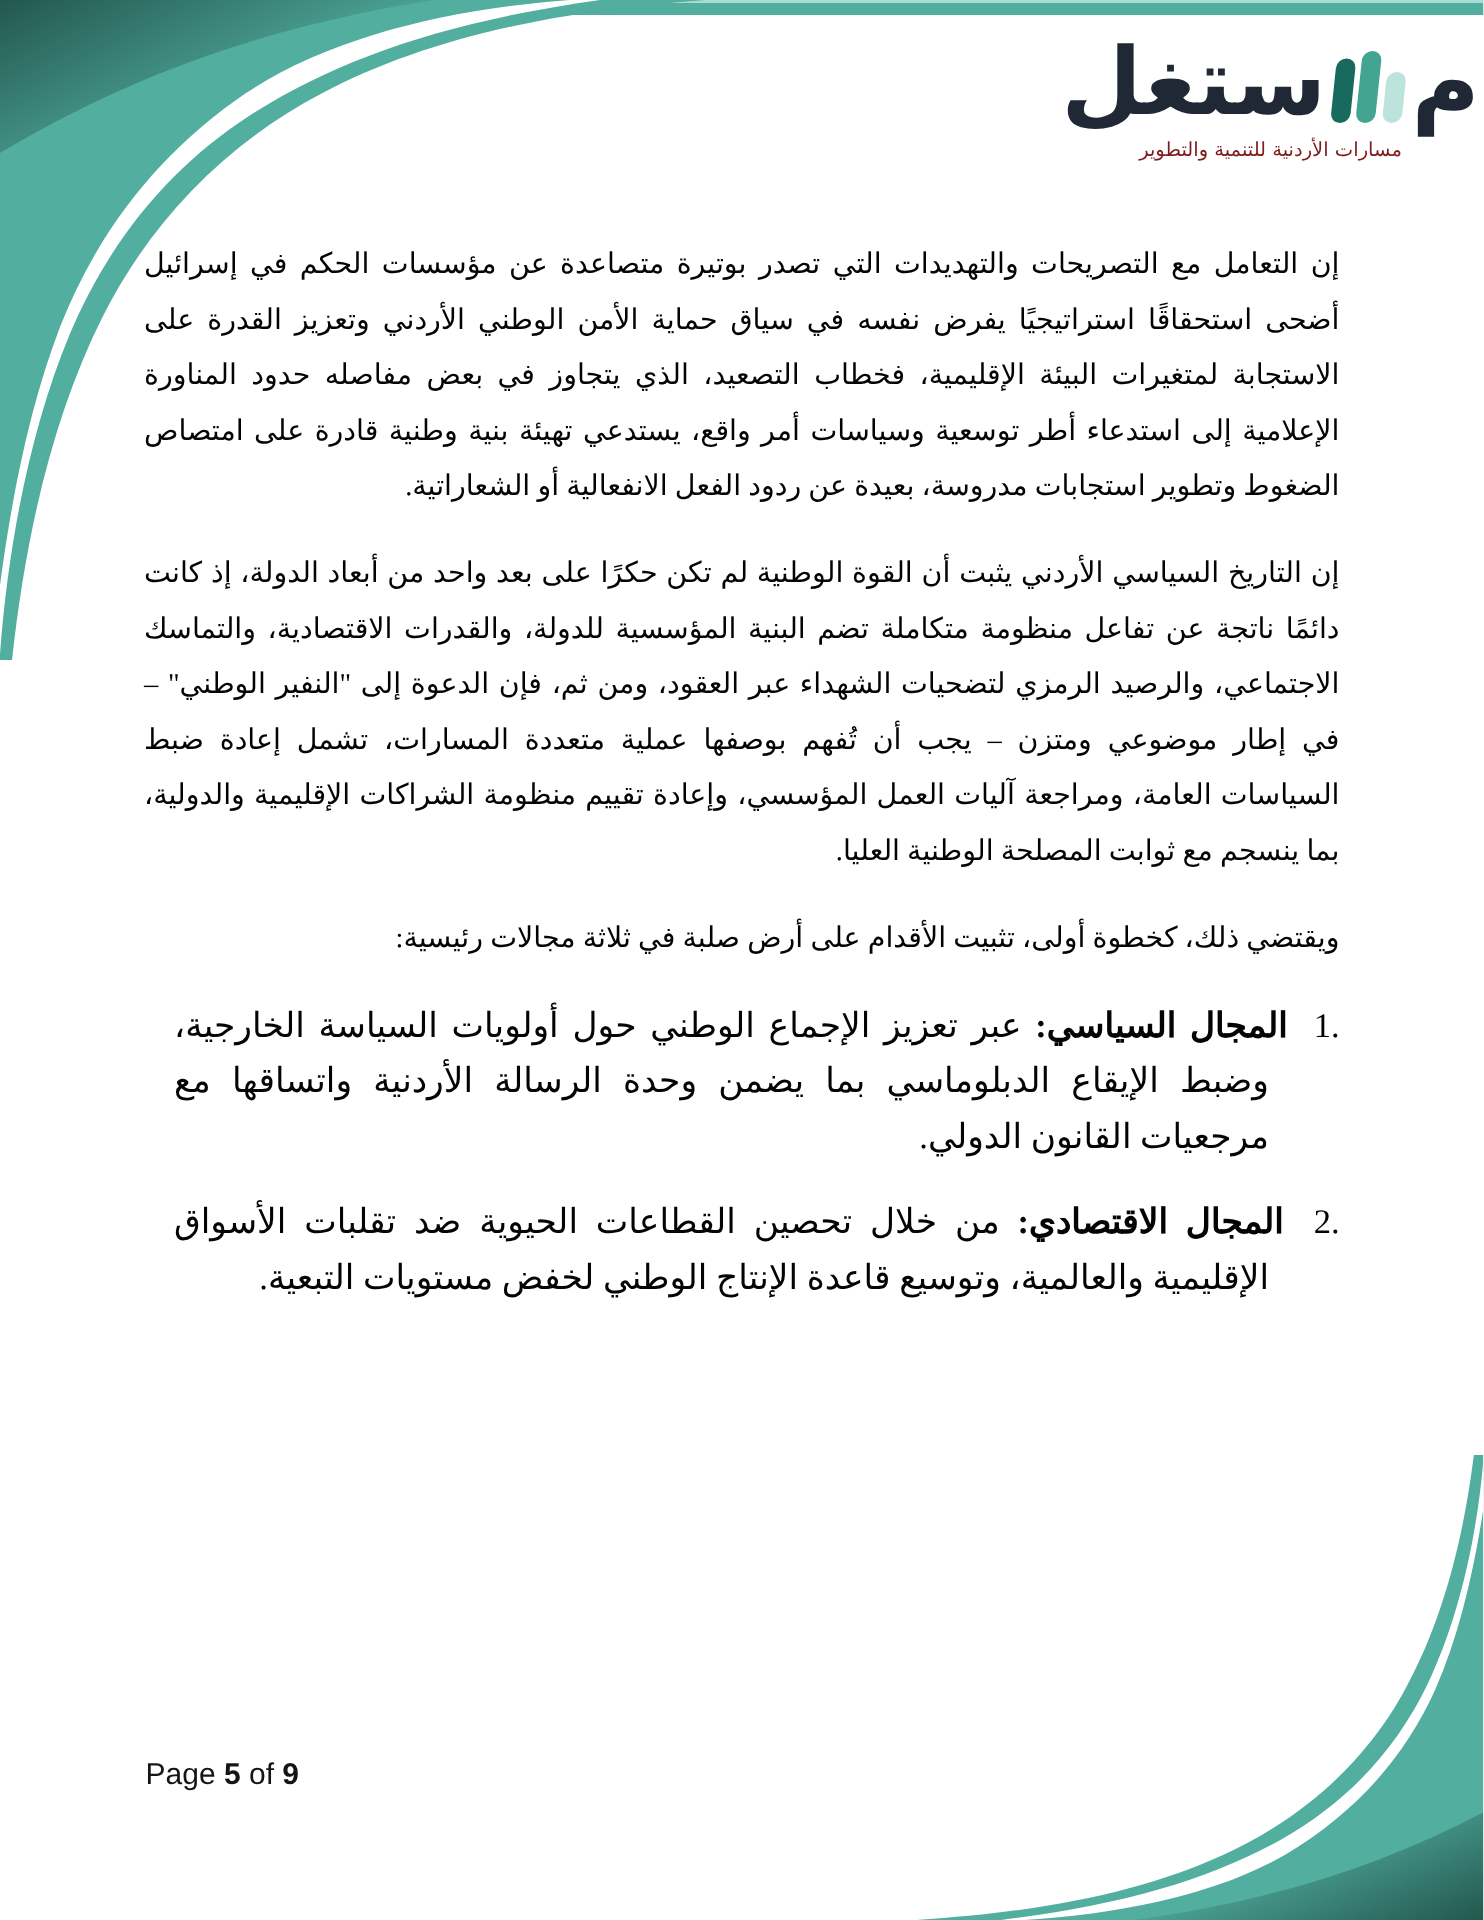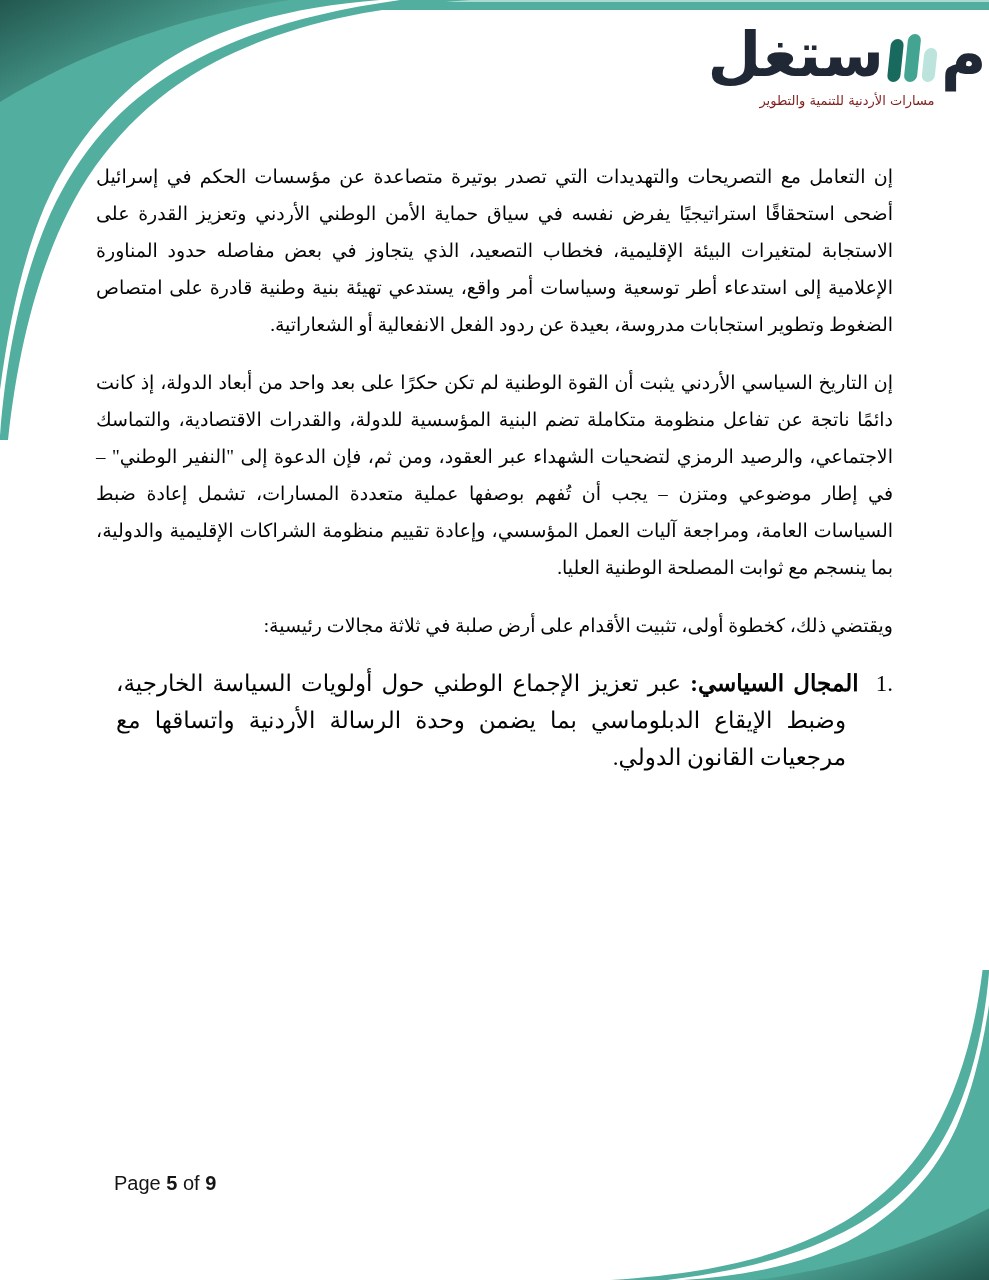--- a/index.html
+++ b/index.html
@@ -66,21 +66,21 @@
     text-align:justify; text-justify:inter-word;
     padding-right:47px; text-indent:-47px;
     margin-bottom:20px;
     margin-left:20px;
   }
   .list-item .num { margin-left:8px; }
   .list-item .label { font-weight:bold; }
 
   
   .footer {
-    position:absolute; left:114px; top:1172px; z-index:3;
+    position:absolute; left:97px; top:1172px; z-index:3;
     font-family:"Liberation Sans","DejaVu Sans",sans-serif;
     font-size:20px; color:#151515; direction:ltr;
   }
   .footer b { font-weight:bold; }
 </style>
 </head>
 <body>
 
 <div class="top-strip"></div>
 
@@ -126,20 +126,25 @@
   <p class="body-par">إن التعامل مع التصريحات والتهديدات التي تصدر بوتيرة متصاعدة عن مؤسسات الحكم في إسرائيل أضحى استحقاقًا استراتيجيًا يفرض نفسه في سياق حماية الأمن الوطني الأردني وتعزيز القدرة على الاستجابة لمتغيرات البيئة الإقليمية، فخطاب التصعيد، الذي يتجاوز في بعض مفاصله حدود المناورة الإعلامية إلى استدعاء أطر توسعية وسياسات أمر واقع، يستدعي تهيئة بنية وطنية قادرة على امتصاص الضغوط وتطوير استجابات مدروسة، بعيدة عن ردود الفعل الانفعالية أو الشعاراتية.</p>
   <p class="body-par">إن التاريخ السياسي الأردني يثبت أن القوة الوطنية لم تكن حكرًا على بعد واحد من أبعاد الدولة، إذ كانت دائمًا ناتجة عن تفاعل منظومة متكاملة تضم البنية المؤسسية للدولة، والقدرات الاقتصادية، والتماسك الاجتماعي، والرصيد الرمزي لتضحيات الشهداء عبر العقود، ومن ثم، فإن الدعوة إلى "النفير الوطني" – في إطار موضوعي ومتزن – يجب أن تُفهم بوصفها عملية متعددة المسارات، تشمل إعادة ضبط السياسات العامة، ومراجعة آليات العمل المؤسسي، وإعادة تقييم منظومة الشراكات الإقليمية والدولية، بما ينسجم مع ثوابت المصلحة الوطنية العليا.</p>
   <p class="body-par">ويقتضي ذلك، كخطوة أولى، تثبيت الأقدام على أرض صلبة في ثلاثة مجالات رئيسية:</p>
 
   <div class="list">
     <div class="list-item">
       <span class="num" dir="ltr">1.</span> 
       <span class="label">المجال السياسي:</span> 
       <span class="body">عبر تعزيز الإجماع الوطني حول أولويات السياسة الخارجية، وضبط الإيقاع الدبلوماسي بما يضمن وحدة الرسالة الأردنية واتساقها مع مرجعيات القانون الدولي.</span>
     </div>
+    <div class="list-item">
+      <span class="num" dir="ltr">2.</span> 
+      <span class="label">المجال الاقتصادي:</span> 
+      <span class="body">من خلال تحصين القطاعات الحيوية ضد تقلبات الأسواق الإقليمية والعالمية، وتوسيع قاعدة الإنتاج الوطني لخفض مستويات التبعية.</span>
+    </div>
   </div>
 </div>
 
 <div class="footer">
   <span>Page</span>
   <b>5</b>
   <span>of</span>
   <b>9</b>
 </div>
 

